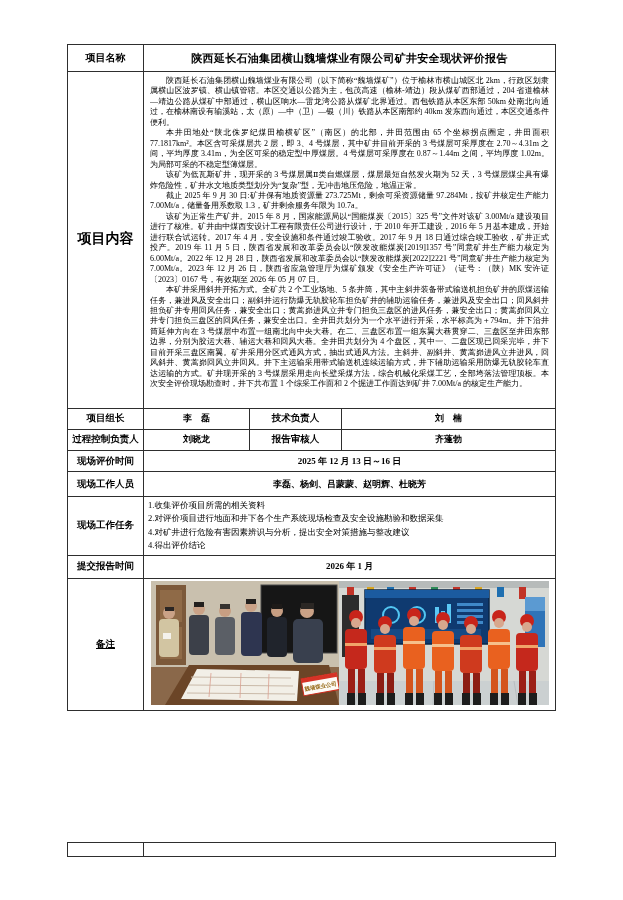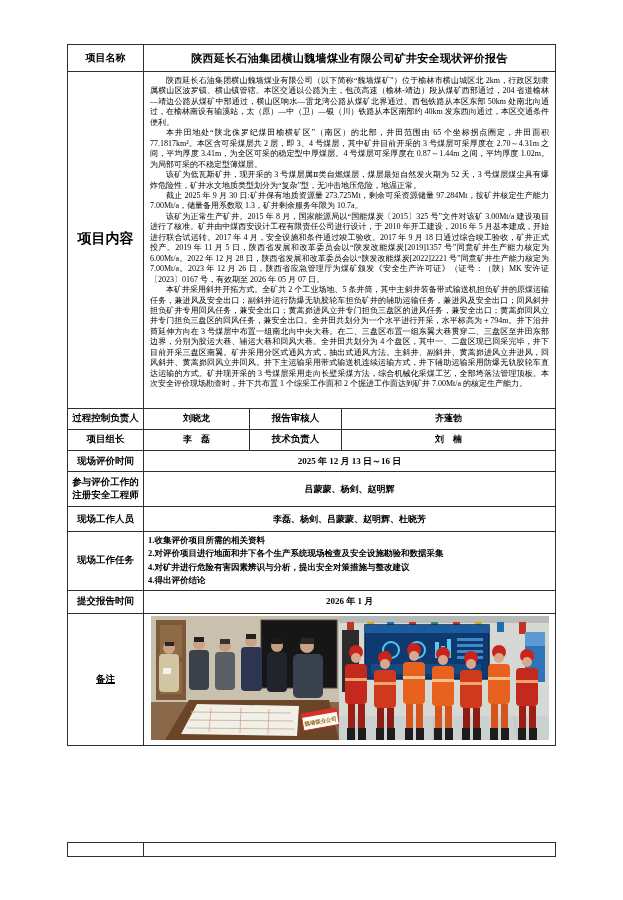--- a/index.html
+++ b/index.html
@@ -26,21 +26,21 @@
     font-weight:bold;font-size:9px;text-align:center;padding:1px 2px;
   }
   .content-cell{
     vertical-align:top;padding:4px 6px 18px 6px;
   }
   .content-cell p{
     margin:0;font-size:8px;line-height:10.45px;text-indent:2em;
     text-align:justify;letter-spacing:0;
   }
   .tasks-cell{
-    vertical-align:middle;padding:2px 4px;font-size:8.5px;font-weight:bold;
+    vertical-align:middle;padding:2px 4px;font-size:8.5px;font-weight:normal;
   }
   .tasks-cell .task-line{line-height:13.4px;text-align:left;}
   .remark-cell{text-align:center;vertical-align:middle;padding:0;}
   .photo-wrap{display:inline-block;margin-top:2px;}
   .h27{height:27px;} .h328{height:328px;} .h21{height:21px;}
   .h18{height:18px;} .h35{height:35px;} .h34{height:34px;}
   .h25{height:25px;} .h57{height:57px;} .h23{height:23px;}
   .h132{height:132px;text-decoration:underline;} .h14{height:14px;}
 </style>
 </head>
@@ -65,47 +65,43 @@
       <td class="content-cell" colspan="3">
         <p>陕西延长石油集团横山魏墙煤业有限公司（以下简称“魏墙煤矿”）位于榆林市横山城区北 2km，行政区划隶属横山区波罗镇、横山镇管辖。本区交通以公路为主，包茂高速（榆林-靖边）段从煤矿西部通过，204 省道榆林—靖边公路从煤矿中部通过，横山区响水—雷龙湾公路从煤矿北界通过。西包铁路从本区东部 50km 处南北向通过，在榆林南设有输溪站，太（原）—中（卫）—银（川）铁路从本区南部约 40km 发东西向通过，本区交通条件便利。</p>
         <p>本井田地处“陕北侏罗纪煤田榆横矿区”（南区）的北部，井田范围由 65 个坐标拐点圈定，井田面积 77.1817km²。本区含可采煤层共 2 层，即 3、4 号煤层，其中矿井目前开采的 3 号煤层可采厚度在 2.70～4.31m 之间，平均厚度 3.41m，为全区可采的稳定型中厚煤层。4 号煤层可采厚度在 0.87～1.44m 之间，平均厚度 1.02m。为局部可采的不稳定型薄煤层。</p>
         <p>该矿为低瓦斯矿井，现开采的 3 号煤层属Ⅱ类自燃煤层，煤层最短自然发火期为 52 天，3 号煤层煤尘具有爆炸危险性，矿井水文地质类型划分为“复杂”型，无冲击地压危险，地温正常。</p>
         <p>截止 2025 年 9 月 30 日:矿井保有地质资源量 273.725Mt，剩余可采资源储量 97.284Mt，按矿井核定生产能力 7.00Mt/a，储量备用系数取 1.3，矿井剩余服务年限为 10.7a。</p>
         <p>该矿为正常生产矿井。2015 年 8 月，国家能源局以“国能煤炭〔2015〕325 号”文件对该矿 3.00Mt/a 建设项目进行了核准。矿井由中煤西安设计工程有限责任公司进行设计，于 2010 年开工建设，2016 年 5 月基本建成，开始进行联合试运转。2017 年 4 月，安全设施和条件通过竣工验收。2017 年 9 月 18 日通过综合竣工验收，矿井正式投产。2019 年 11 月 5 日，陕西省发展和改革委员会以“陕发改能煤炭[2019]1357 号”同意矿井生产能力核定为 6.00Mt/a。2022 年 12 月 28 日，陕西省发展和改革委员会以“陕发改能煤炭[2022]2221 号”同意矿井生产能力核定为 7.00Mt/a。2023 年 12 月 26 日，陕西省应急管理厅为煤矿颁发《安全生产许可证》（证号：（陕）MK 安许证〔2023〕0167 号，有效期至 2026 年 05 月 07 日。</p>
         <p>本矿井采用斜井开拓方式。全矿共 2 个工业场地、5 条井筒，其中主斜井装备带式输送机担负矿井的原煤运输任务，兼进风及安全出口；副斜井运行防爆无轨胶轮车担负矿井的辅助运输任务，兼进风及安全出口；回风斜井担负矿井专用回风任务，兼安全出口；黄蒿峁进风立井专门担负三盘区的进风任务，兼安全出口；黄蒿峁回风立井专门担负三盘区的回风任务，兼安全出口。全井田共划分为一个水平进行开采，水平标高为＋794m。井下沿井筒延伸方向在 3 号煤层中布置一组南北向中央大巷。在二、三盘区布置一组东翼大巷贯穿二、三盘区至井田东部边界，分别为胶运大巷、辅运大巷和回风大巷。全井田共划分为 4 个盘区，其中一、二盘区现已回采完毕，井下目前开采三盘区南翼。矿井采用分区式通风方式，抽出式通风方法。主斜井、副斜井、黄蒿峁进风立井进风，回风斜井、黄蒿峁回风立井回风。井下主运输采用带式输送机连续运输方式，井下辅助运输采用防爆无轨胶轮车直达运输的方式。矿井现开采的 3 号煤层采用走向长壁采煤方法，综合机械化采煤工艺，全部垮落法管理顶板。本次安全评价现场勘查时，井下共布置 1 个综采工作面和 2 个掘进工作面达到矿井 7.00Mt/a 的核定生产能力。</p>
       </td>
     </tr>
     <tr class="h21">
+      <td class="lbl">项目组长</td>
+      <td class="val">李　磊</td>
+      <td class="lbl">技术负责人</td>
+      <td class="val">刘　楠</td>
+    </tr>
+    <tr class="h21">
       <td class="lbl">过程控制负责人</td>
       <td class="val">刘晓龙</td>
       <td class="lbl">报告审核人</td>
       <td class="val">齐蓬勃</td>
-    </tr>
-    <tr class="h21">
-      <td class="lbl">项目组长</td>
-      <td class="val">李　磊</td>
-      <td class="lbl">技术负责人</td>
-      <td class="val">刘　楠</td>
     </tr>
   </tbody>
     </table>
 
   <table class="t2">
     <colgroup>
         <col style="width:76px">
         <col style="width:412px">
       </colgroup>
     <tbody>
     <tr class="h21">
       <td class="lbl">现场评价时间</td>
       <td class="val">2025 年 12 月 13 日～16 日</td>
-    </tr>
-    <tr class="h35">
-      <td class="lbl">参与评价工作的注册安全工程师</td>
-      <td class="val">吕蒙蒙、杨剑、赵明辉</td>
     </tr>
     <tr class="h25">
       <td class="lbl">现场工作人员</td>
       <td class="val">李磊、杨剑、吕蒙蒙、赵明辉、杜晓芳</td>
     </tr>
     <tr class="h57">
       <td class="lbl">现场工作任务</td>
       <td class="tasks-cell">
         <div class="task-line">1.收集评价项目所需的相关资料</div>
         <div class="task-line">2.对评价项目进行地面和井下各个生产系统现场检查及安全设施勘验和数据采集</div>

